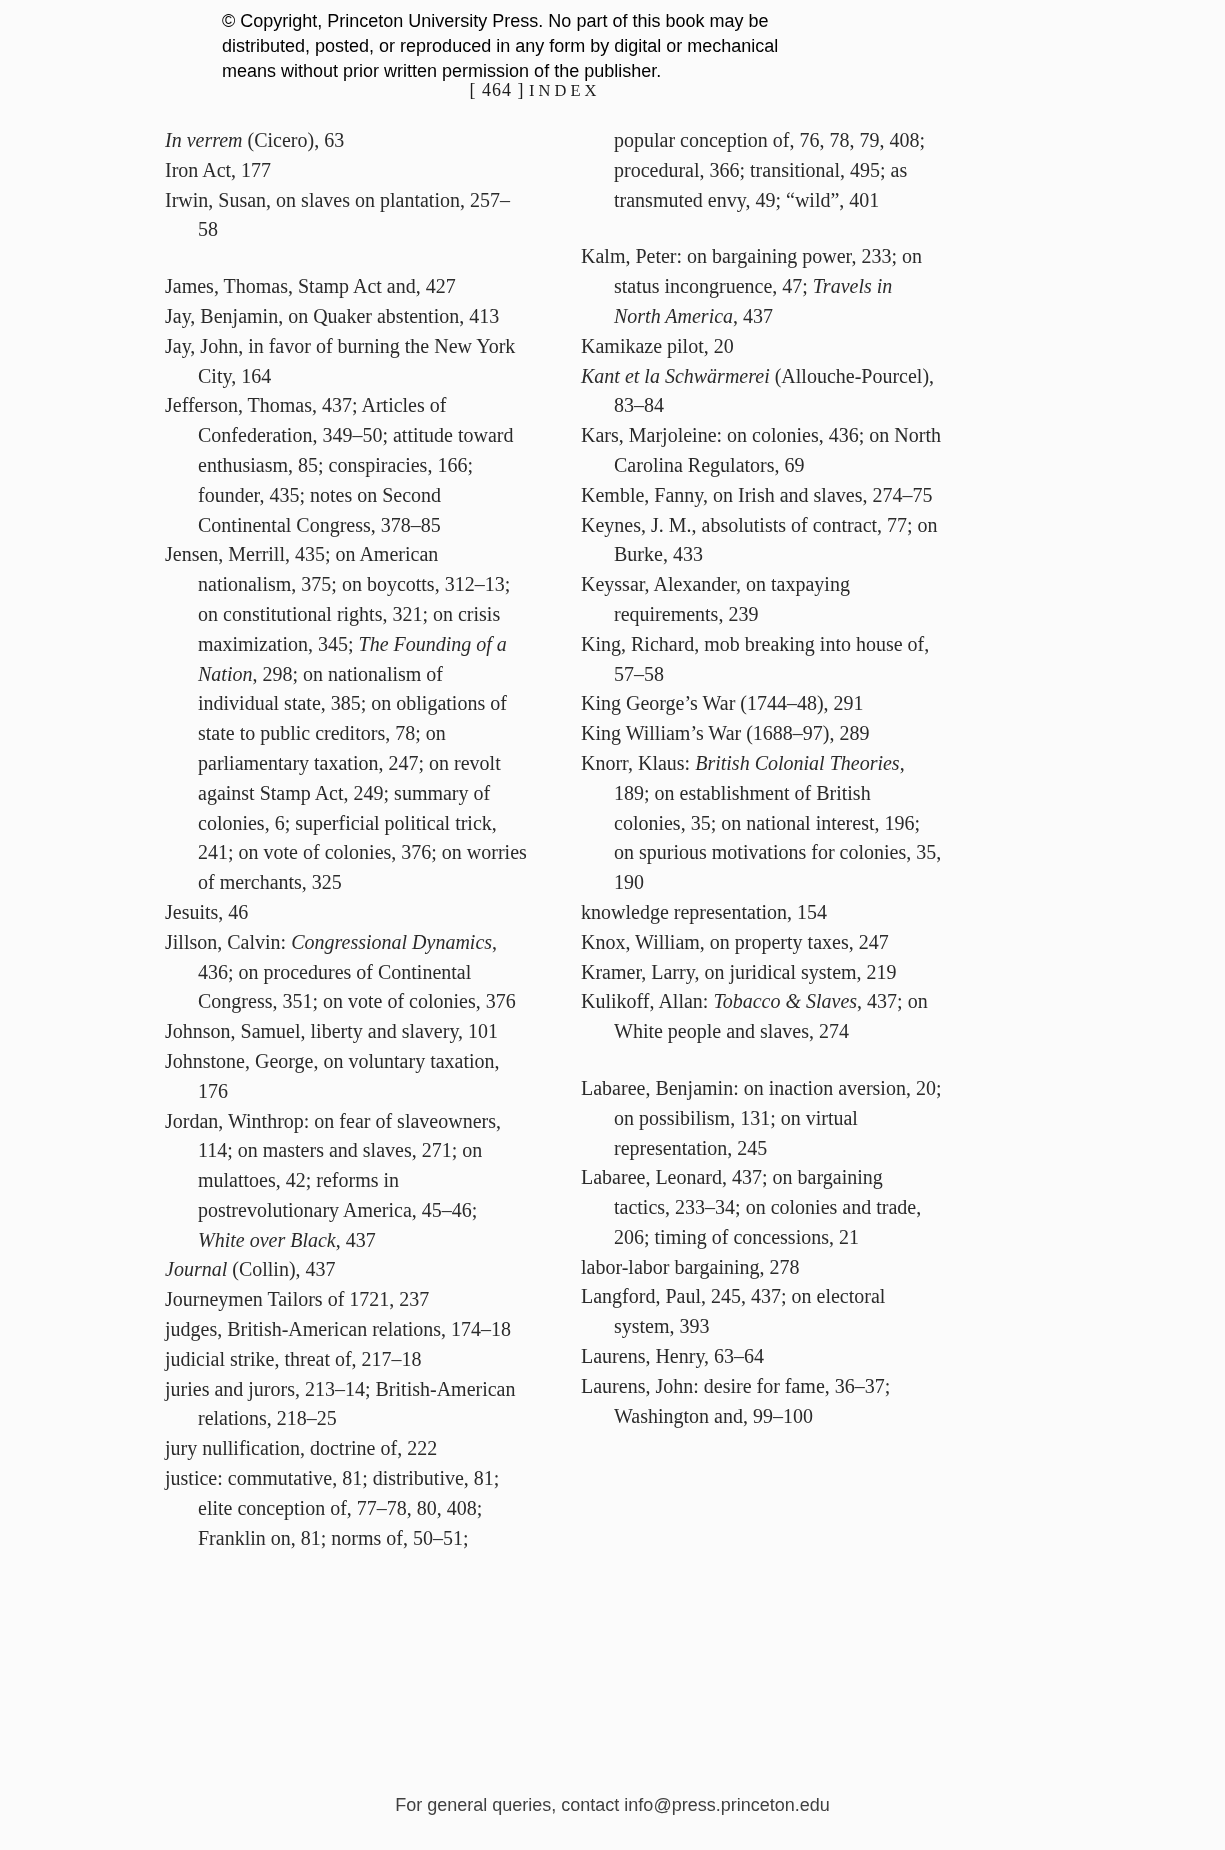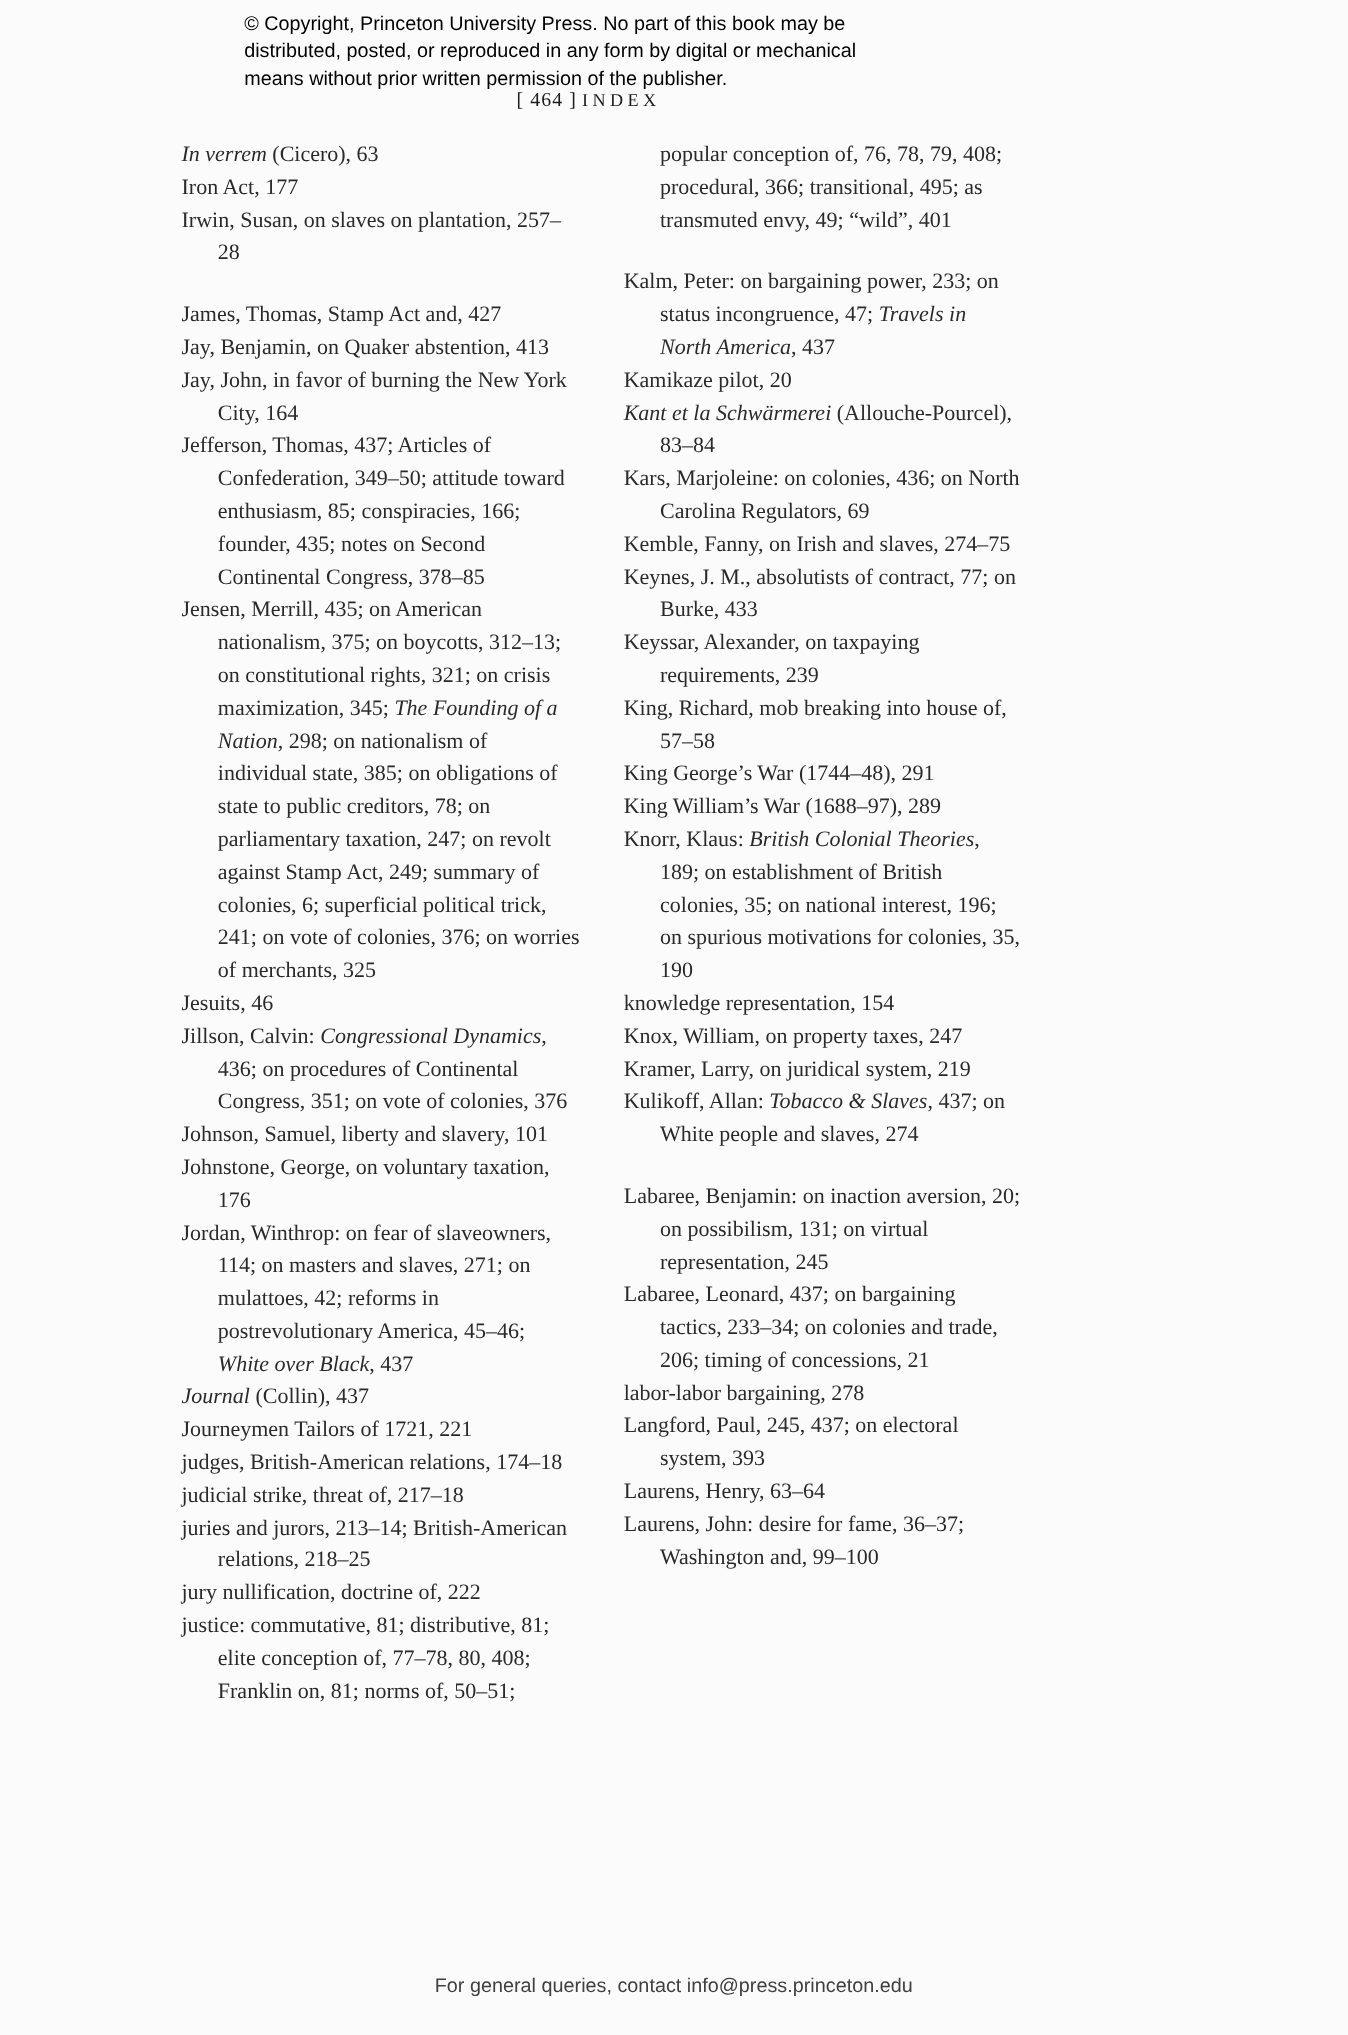--- a/index.html
+++ b/index.html
@@ -34,21 +34,21 @@
   .page-number { letter-spacing: 1px; }
   .section-title {
     letter-spacing: 4px;
     font-size: 16.5px;
   }
   .columns {
     position: absolute;
     left: 165px;
     top: 126px;
     display: flex;
-    gap: 40px;
+    gap: 54px;
   }
   .col {
     width: 362px;
     font-size: 20px;
     line-height: 29.8px;
     color: #2a2a2a;
   }
   .entry {
     margin: 0;
     padding-left: 33px;
@@ -74,33 +74,33 @@
 
 <div class="page-header">
   <span class="page-number">[ 464 ]</span>
   <span class="section-title">INDEX</span>
 </div>
 
 <div class="columns">
   <div class="col" id="col-left">
       <p class="entry"><i>In verrem</i> (Cicero), 63</p>
       <p class="entry">Iron Act, 177</p>
-      <p class="entry">Irwin, Susan, on slaves on plantation, 257–28</p>
+      <p class="entry">Irwin, Susan, on slaves on plantation, 257–58</p>
       <p class="entry gap">James, Thomas, Stamp Act and, 427</p>
       <p class="entry">Jay, Benjamin, on Quaker abstention, 413</p>
       <p class="entry">Jay, John, in favor of burning the New York City, 164</p>
       <p class="entry">Jefferson, Thomas, 437; Articles of Confederation, 349–50; attitude toward enthusiasm, 85; conspiracies, 166; founder, 435; notes on Second Continental Congress, 378–85</p>
       <p class="entry">Jensen, Merrill, 435; on American nationalism, 375; on boycotts, 312–13; on constitutional rights, 321; on crisis maximization, 345; <i>The Founding of a Nation</i>, 298; on nationalism of individual state, 385; on obligations of state to public creditors, 78; on parliamentary taxation, 247; on revolt against Stamp Act, 249; summary of colonies, 6; superficial political trick, 241; on vote of colonies, 376; on worries of merchants, 325</p>
       <p class="entry">Jesuits, 46</p>
       <p class="entry">Jillson, Calvin: <i>Congressional Dynamics</i>, 436; on procedures of Continental Congress, 351; on vote of colonies, 376</p>
       <p class="entry">Johnson, Samuel, liberty and slavery, 101</p>
       <p class="entry">Johnstone, George, on voluntary taxation, 176</p>
       <p class="entry">Jordan, Winthrop: on fear of slaveowners, 114; on masters and slaves, 271; on mulattoes, 42; reforms in postrevolutionary America, 45–46; <i>White over Black</i>, 437</p>
       <p class="entry"><i>Journal</i> (Collin), 437</p>
-      <p class="entry">Journeymen Tailors of 1721, 221</p>
+      <p class="entry">Journeymen Tailors of 1721, 237</p>
       <p class="entry">judges, British-American relations, 174–18</p>
       <p class="entry">judicial strike, threat of, 217–18</p>
       <p class="entry">juries and jurors, 213–14; British-American relations, 218–25</p>
       <p class="entry">jury nullification, doctrine of, 222</p>
       <p class="entry">justice: commutative, 81; distributive, 81; elite conception of, 77–78, 80, 408; Franklin on, 81; norms of, 50–51;</p>
     </div>
   <div class="col" id="col-right">
       <p class="entry cont">popular conception of, 76, 78, 79, 408; procedural, 366; transitional, 495; as transmuted envy, 49; “wild”, 401</p>
       <p class="entry gap">Kalm, Peter: on bargaining power, 233; on status incongruence, 47; <i>Travels in North America</i>, 437</p>
       <p class="entry">Kamikaze pilot, 20</p>

